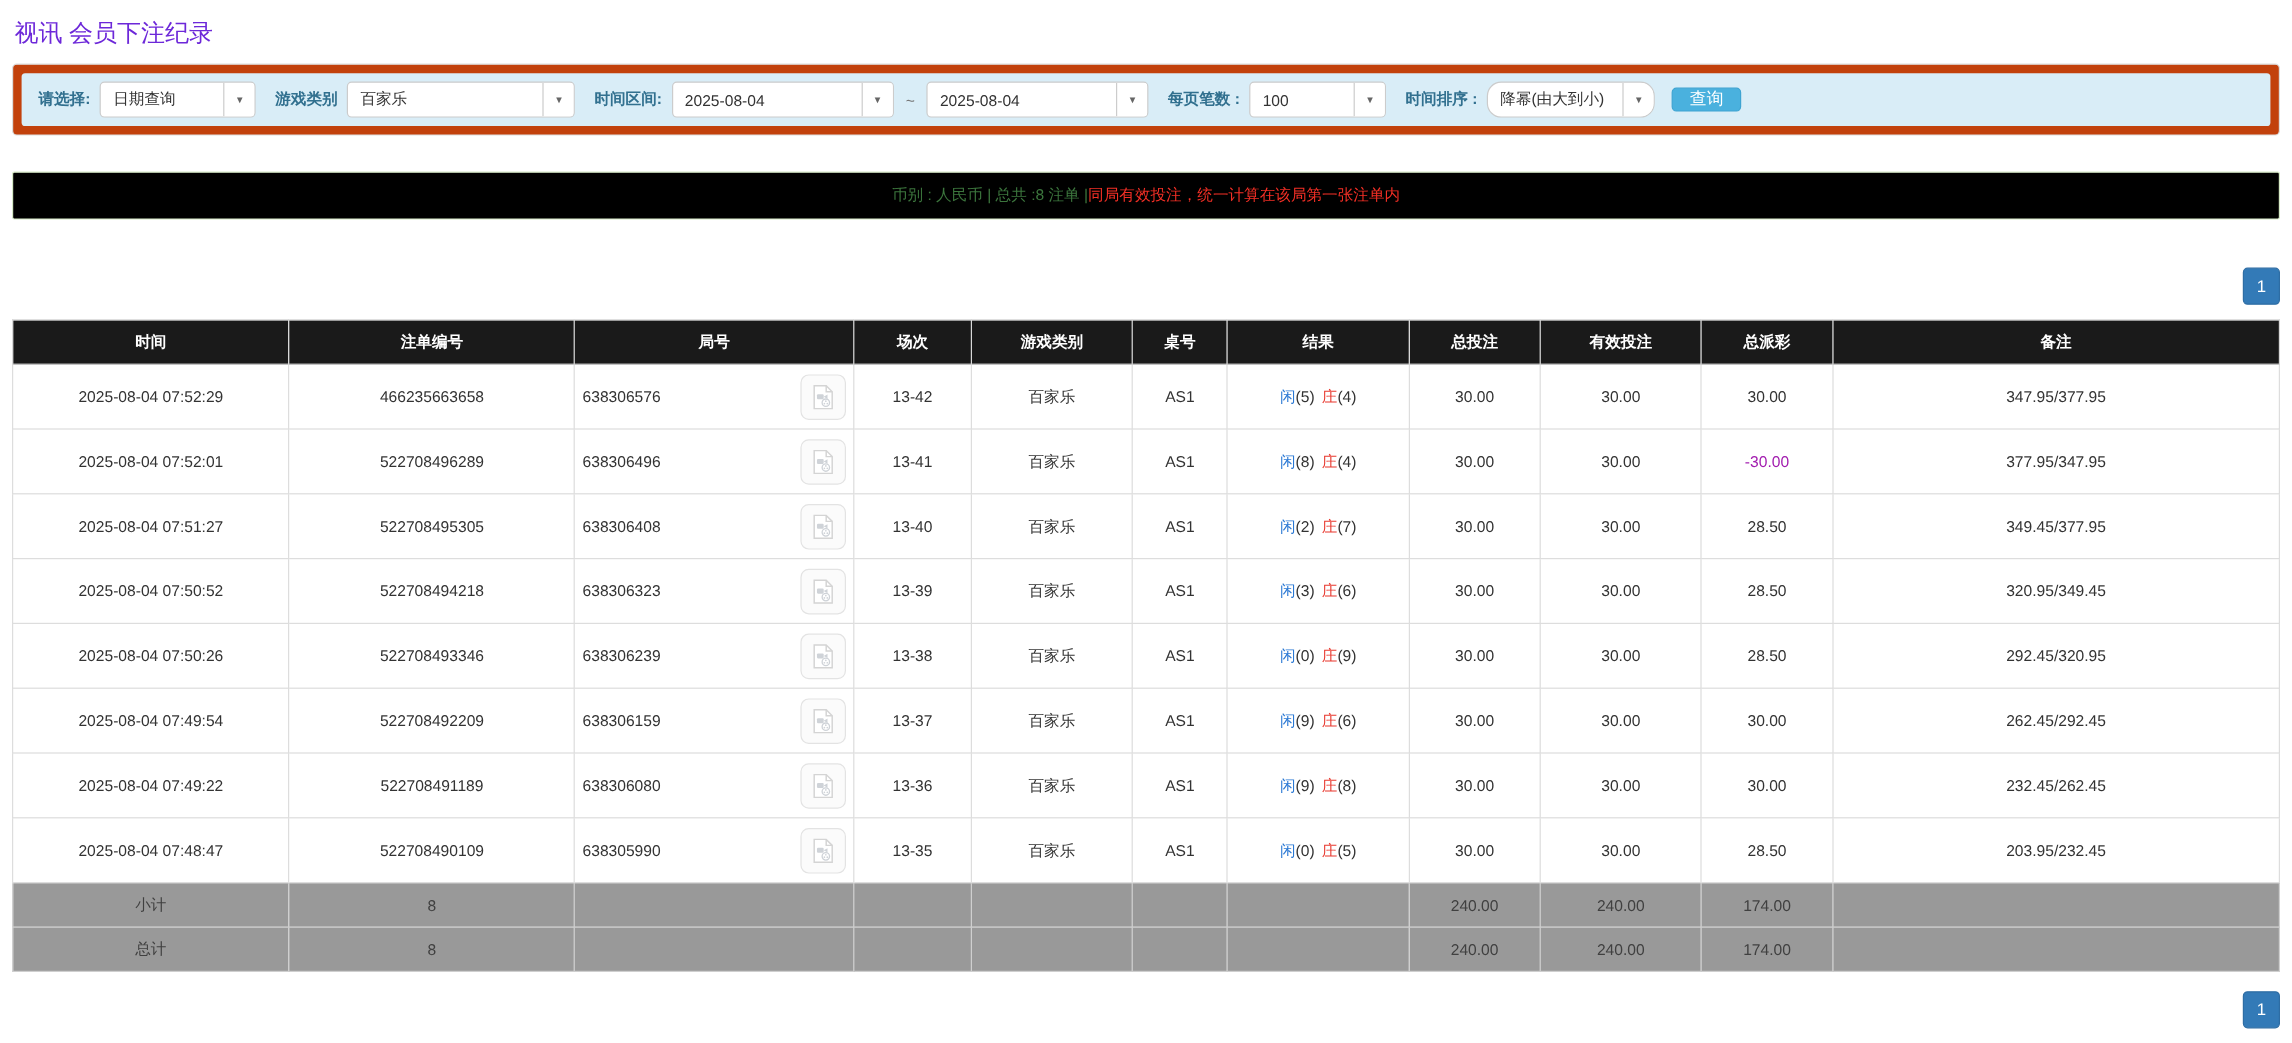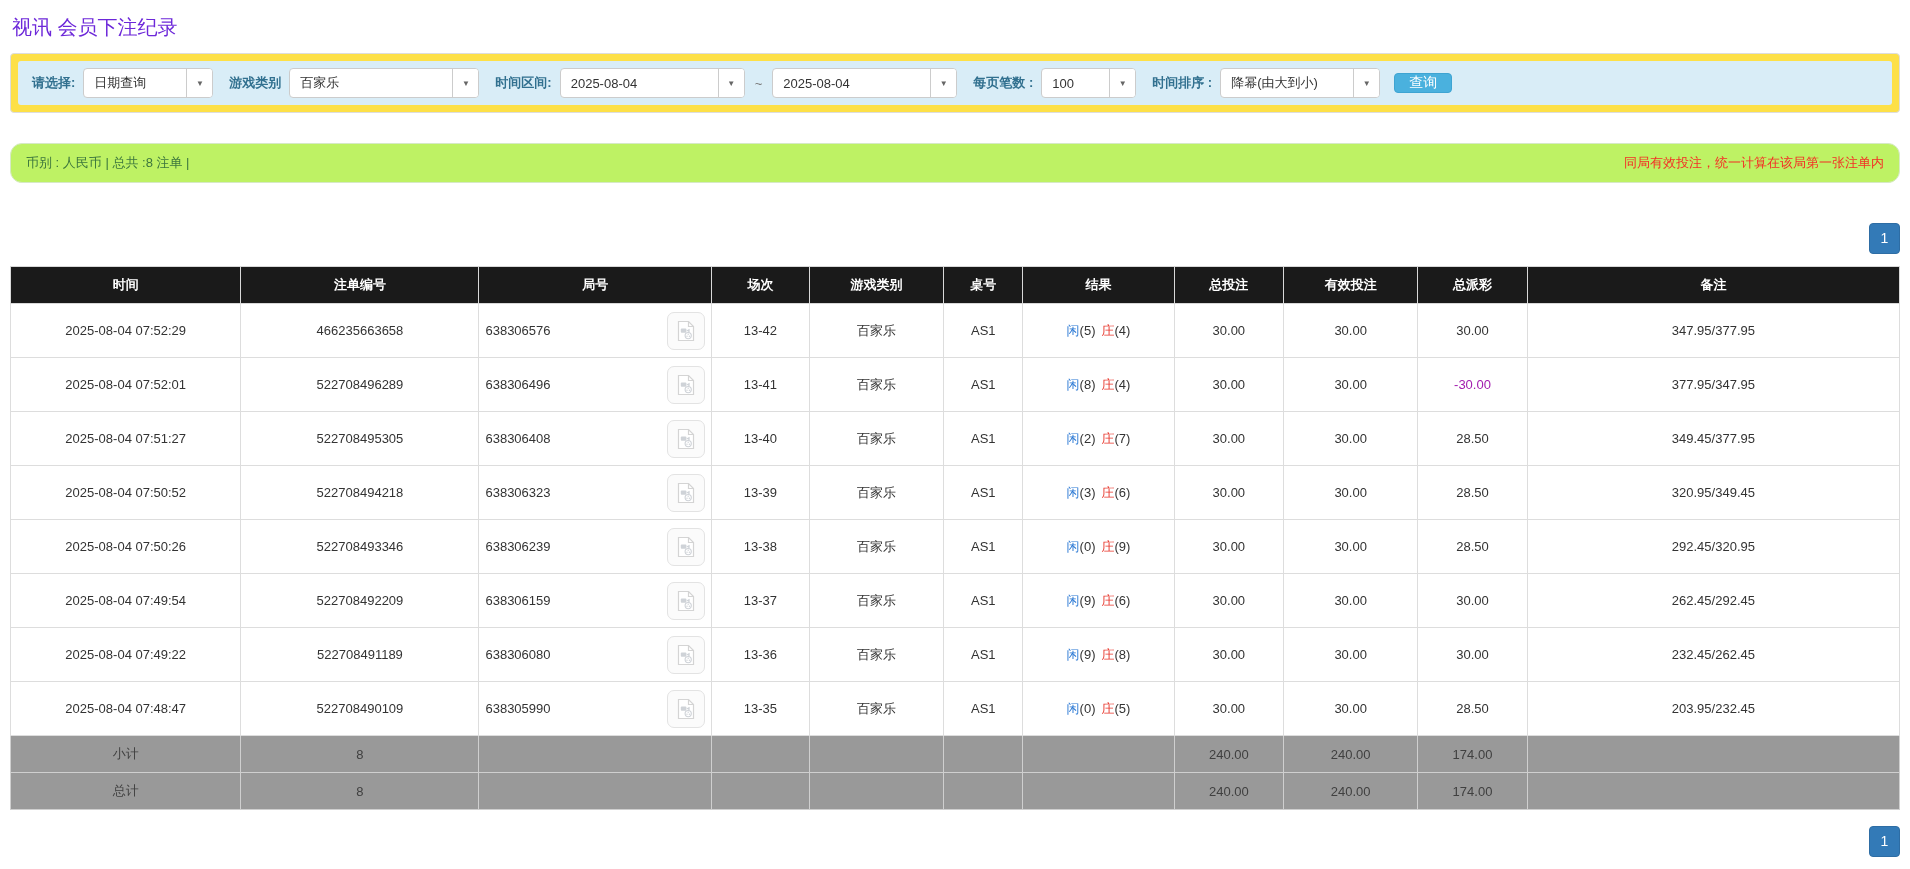--- a/index.html
+++ b/index.html
@@ -15,21 +15,21 @@
     font-weight: 400;
     color:#6d28d9;
     margin: 8px 0 12px 2px;
   }
   
   .filter-panel {
     border:1px solid #ddd;
     border-radius:4px;
     padding:7px;
     margin-bottom:30px;
-    background:#fde047;
+    background:#c2410c;
   }
   .filter-bar {
     background:#d9edf7;
     border-radius:3px;
     padding:7px 12px;
     display:flex;
     align-items:center;
     gap:8px;
   }
   .f-label {
@@ -65,42 +65,42 @@
     display:flex;
     align-items:center;
     justify-content:center;
     color:#666;
     font-size:8px;
     background:#fff;
   }
   .w-qtype { width:130px; }
   .w-game  { width:190px; }
   .w-date  { width:185px; }
-  .w-size  { width:95px;  }
-  .w-sort  { width:160px; }
+  .w-size  { width:114px;  }
+  .w-sort  { width:140px;border-radius:12px; }
   .tilde { color:#777; font-size:13px; padding:0 2px; }
   .search-btn {
     background:#4ab1de;
     color:#fff;
     border:1px solid #3ea4d2;
     border-radius:4px;
     height:20px;
     padding:0 14px;
     font-size:14px;
     cursor:pointer;
     margin-left:6px;
   }
   
   .summary-alert {
-    background:#bef264;
+    background:#000000;
     border:1px solid #d6e9c6;
-    border-radius:12px;
+    border-radius:2px;
     padding:10px 15px;
     display:flex;
-    justify-content:space-between;
+    justify-content:center;
     align-items:center;
     font-size:13px;
     margin-bottom:40px;
   }
   .summary-left  { color:#3c763d; }
   .summary-right { color:#f42f25; }
   
   .pagination { text-align:right; margin:0 0 12px 0; }
   .pagination.bottom { margin:16px 0 0 0; }
   .page-btn {

